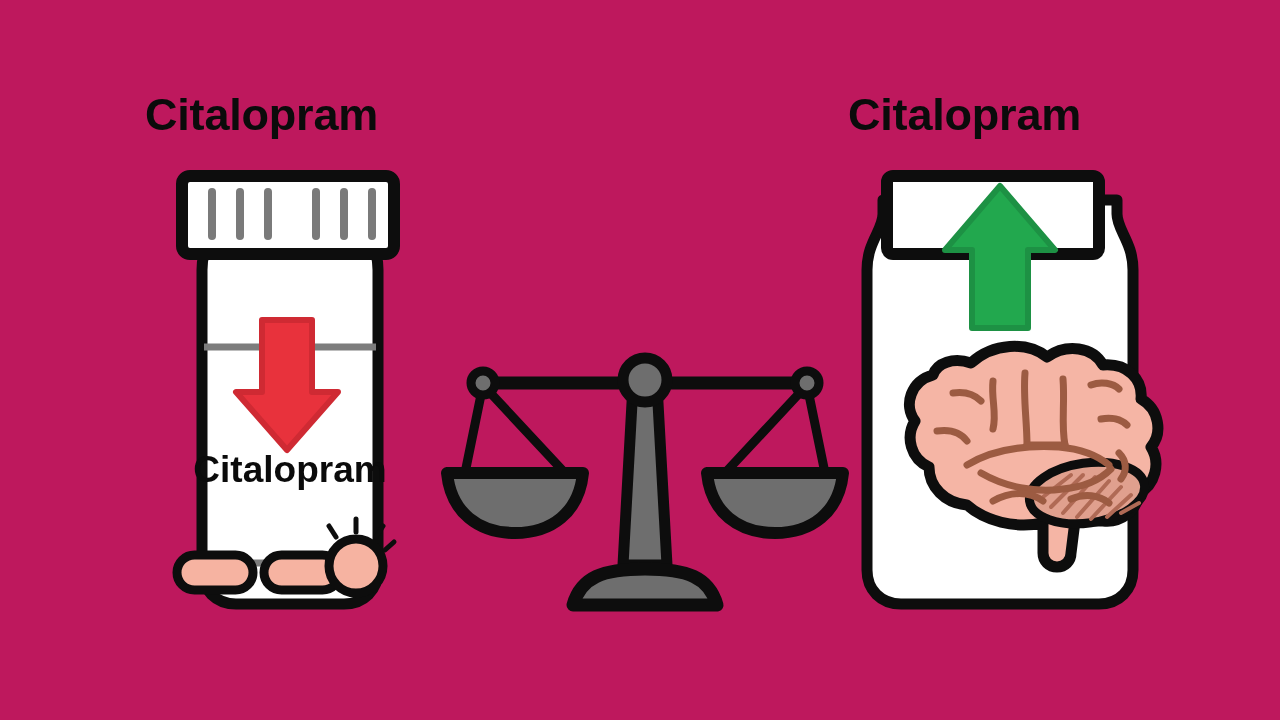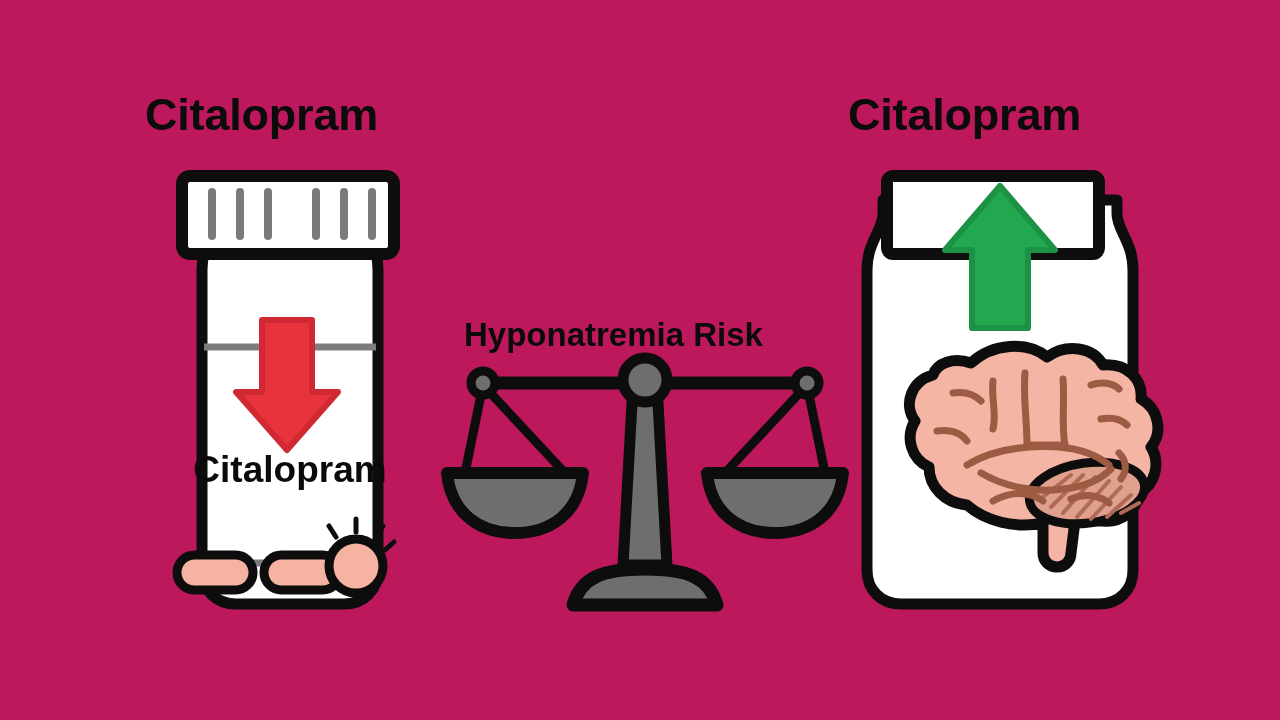--- a/index.html
+++ b/index.html
@@ -52,21 +52,20 @@
     fill: #0b0b0b;
   }
 </style>
 </head>
 <body>
 
 <div id="stage" style="width: 1280px; height: 720px; background: #be185d;">
 
   <div class="title" id="title-left">Citalopram</div>
   <div class="title" id="title-right">Citalopram</div>
-  <div id="center-label">Hyponatremia Risk</div>
 
   <div class="panel" style="left:140px; top:170px;">
     <svg width="300" height="450" viewBox="0 0 300 450">
 
       <path d="M 62 100 C 62 72 78 60 78 44 L 78 30 L 222 30 L 222 44 C 222 60 238 72 238 100
                L 238 400 C 238 420 224 434 204 434 L 96 434 C 76 434 62 420 62 400 Z" fill="#ffffff" stroke="#0d0d0d" stroke-width="11" stroke-linejoin="round"></path>
 
       <line x1="64" y1="177" x2="236" y2="177" stroke="#7d7d7d" stroke-width="7"></line>
       <line x1="64" y1="393" x2="236" y2="393" stroke="#7d7d7d" stroke-width="7"></line>
 

